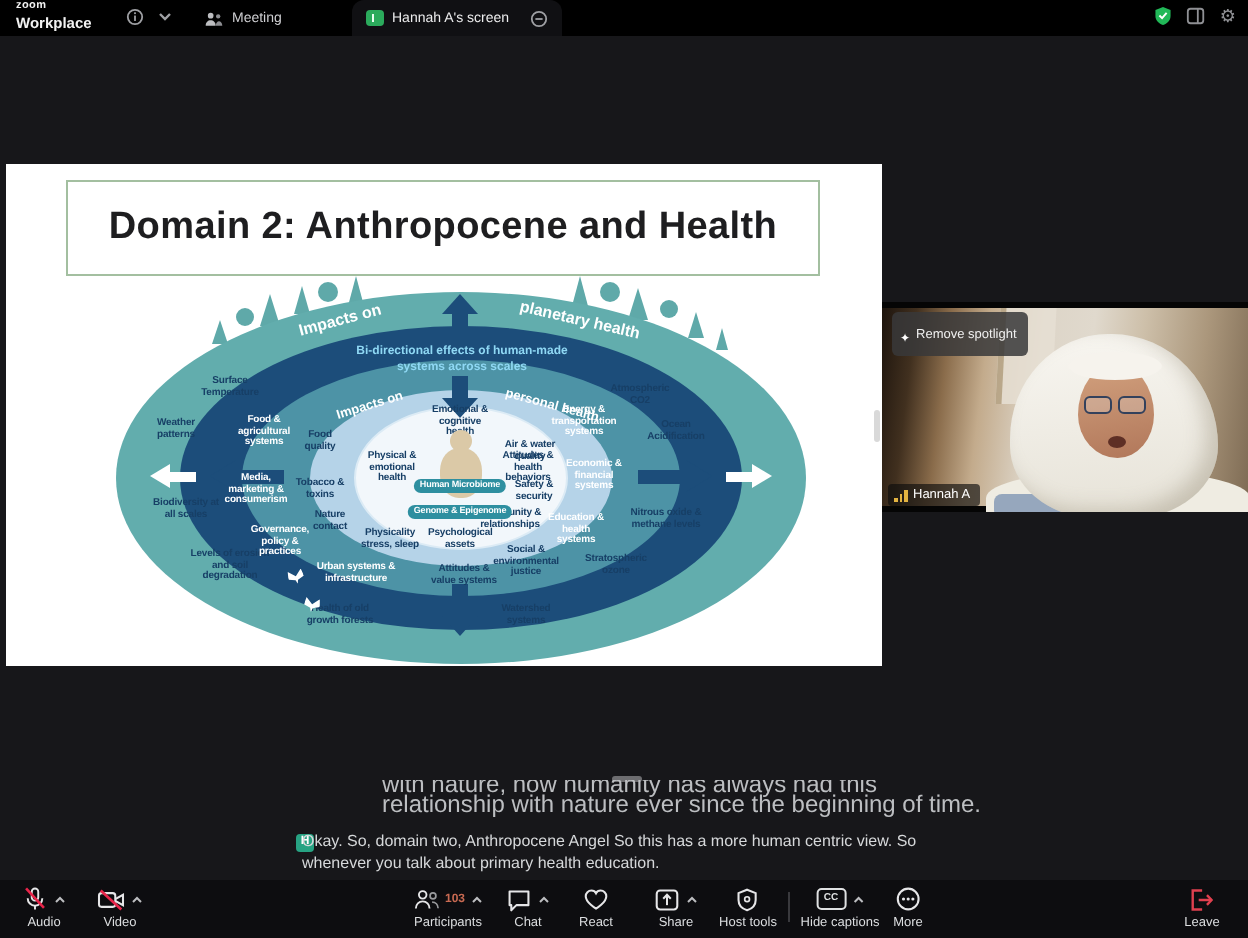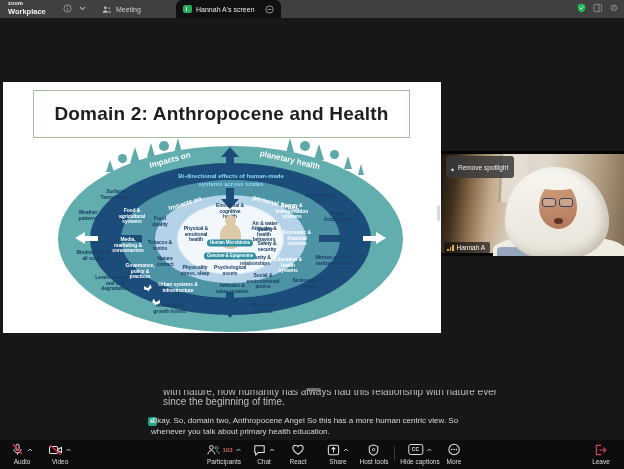--- a/index.html
+++ b/index.html
@@ -4,21 +4,21 @@
 <style>
   * { margin:0; padding:0; box-sizing:border-box; }
   html,body { background:#000; }
   .screen {
     position:relative; width:624px; height:469px; overflow:hidden;
     background:#17171a; font-family:"Liberation Sans","DejaVu Sans",sans-serif;
     -webkit-font-smoothing:antialiased;
   }
 
   
-  .topbar { position:absolute; left:0; top:0; width:624px; height:18px; background:#404040; }
+  .topbar { position:absolute; left:0; top:0; width:624px; height:18px; background:#000000; }
   .logo { position:absolute; left:8px; top:1px; color:#f2f2f2; line-height:1; }
   .logo .l1 { font-size:5.5px; font-weight:bold; letter-spacing:.2px; }
   .logo .l2 { font-size:7.5px; font-weight:bold; margin-top:1px; }
   .tb-icon { position:absolute; top:4px; color:#9fa0a4; }
   .tab { position:absolute; top:0; height:18px; display:flex; align-items:center; gap:4px; padding:0 7px; }
   .tab-label { font-size:7px; color:#cfcfd2; white-space:nowrap; }
   .tab.active { background:#101013; border-radius:6px 6px 0 0; }
   .tab.active .tab-label { color:#ededee; }
   .share-chip { width:9px; height:8px; background:#2bab5c; border-radius:2px; position:relative; }
   .share-chip::after { content:""; position:absolute; left:3px; top:2px; width:3px; height:4px;
@@ -85,21 +85,21 @@
   .name-tag { position:absolute; left:3px; bottom:3px; display:flex; align-items:flex-end; gap:3px;
     background:rgba(12,12,12,.65); border-radius:2px; padding:2px 5px 2px 3px; }
   .name-tag .txt { font-size:6.5px; color:#fff; }
   .sig { display:flex; align-items:flex-end; gap:1px; height:6px; }
   .sig i { display:block; width:1.5px; background:#e3b341; }
   .resize-handle { position:absolute; left:437px; top:205px; width:3px; height:16px; background:#d9d9d9; border-radius:2px; }
 
   
   .drag-handle { position:absolute; left:306px; top:388px; width:15px; height:2.5px; background:#6d6d70; border-radius:2px; }
   .cap-prev { position:absolute; left:163px; top:390px; width:338px; height:21px; overflow:hidden; }
-  .cap-prev .inner { margin-top:-3.5px; font-size:10px; line-height:10px; color:#bcbec1; }
+  .cap-prev .inner { margin-top:-3.5px; font-size:12px; line-height:10px; color:#bcbec1;margin-left:28px; }
   .cap-avatar { position:absolute; left:148px; top:417px; width:9px; height:9px; border-radius:2px;
     background:#27a383; color:#fff; font-size:6px; font-weight:bold; text-align:center; line-height:9px; }
   .cap-cur { position:absolute; left:151px; top:416px; width:338px; font-size:8px; line-height:10.5px; color:#d6d8da; }
 
   
   .toolbar { position:absolute; left:0; top:440px; width:624px; height:29px; background:#0d0d10; }
   .tool { position:absolute; top:3px; transform:translateX(-50%); display:flex; flex-direction:column;
     align-items:center; gap:2px; }
   .tool .row { display:flex; align-items:center; gap:3px; height:13px; }
   .tool .lbl { font-size:6.5px; color:#dcdee0; white-space:nowrap; }

